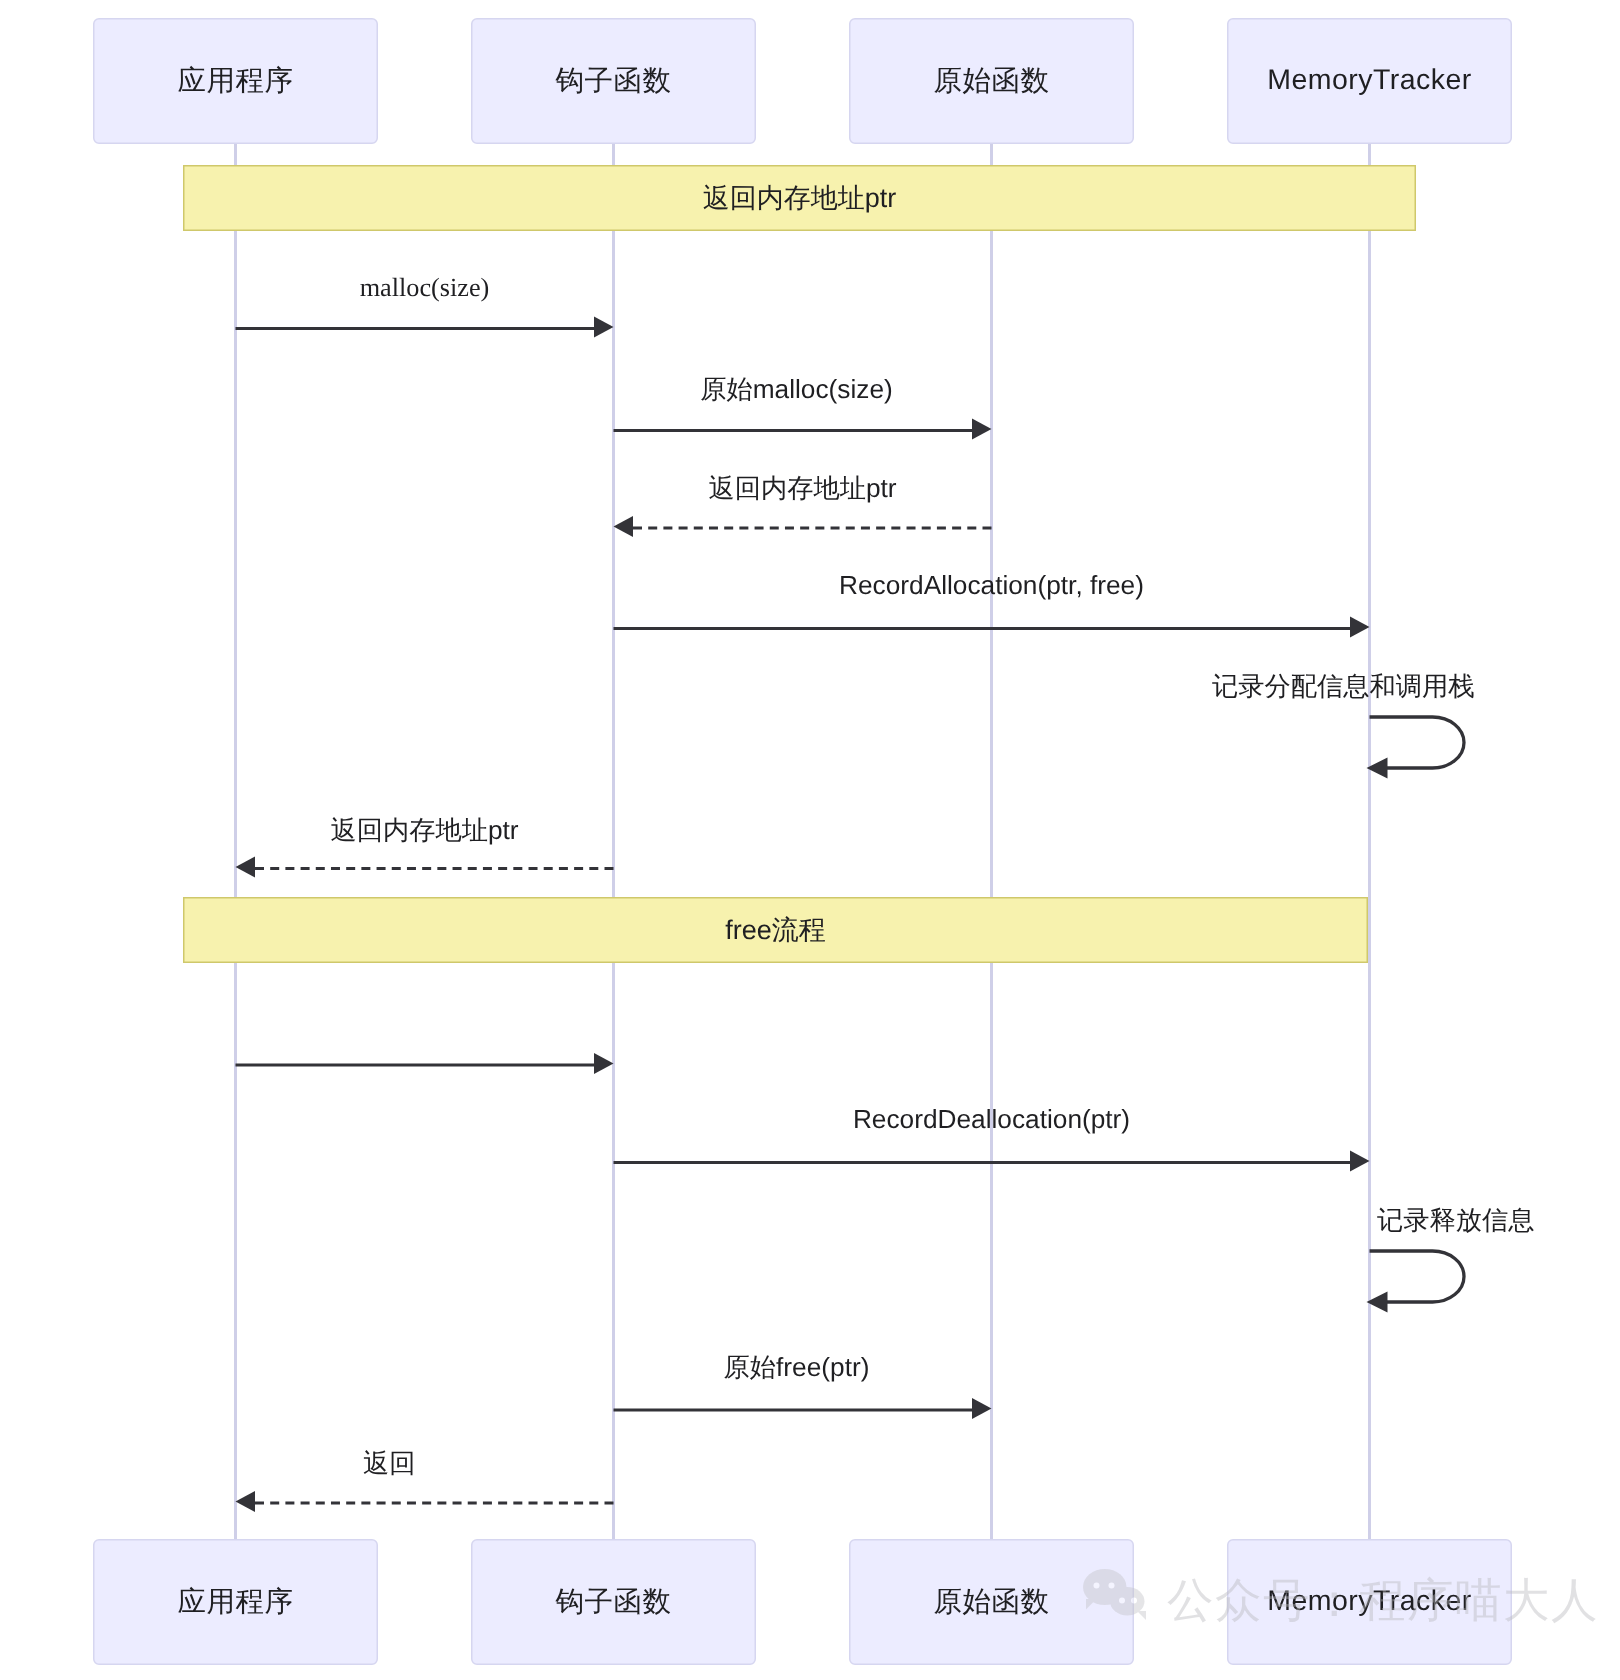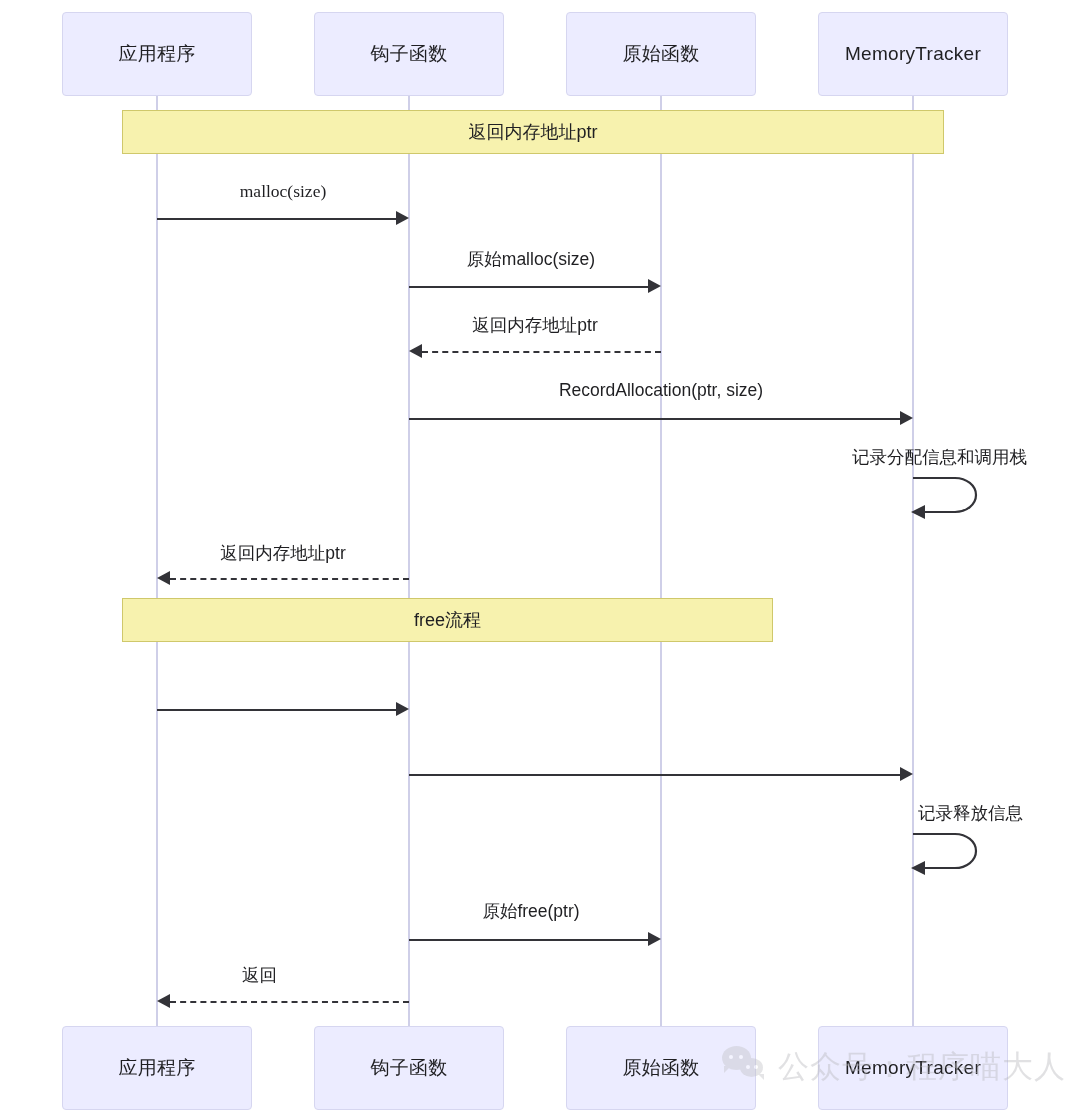--- a/index.html
+++ b/index.html
@@ -156,43 +156,44 @@
   <div class="arrow-head right" style="left:396px; top:211px;"></div>
 
   <div class="msg-label" style="left:409px; top:247px; width:244px;">原始malloc(size)</div>
   <div class="msg-line" style="left:409px; top:286px; width:239px;"></div>
   <div class="arrow-head right" style="left:648px; top:279px;"></div>
 
   <div class="msg-label" style="left:409px; top:313px; width:252px;">返回内存地址ptr</div>
   <div class="msg-line dashed" style="left:422px; top:351px; width:239px;"></div>
   <div class="arrow-head left" style="left:409px; top:344px;"></div>
 
-  <div class="msg-label" style="left:409px; top:380px; width:504px;">RecordAllocation(ptr, size)</div>
+  <div class="msg-label" style="left:409px; top:380px; width:504px;">RecordAllocation(ptr, free)</div>
   <div class="msg-line" style="left:409px; top:418px; width:491px;"></div>
   <div class="arrow-head right" style="left:900px; top:411px;"></div>
 
-  <div class="msg-label" style="left:808px; top:445px; width:220px; text-align:left;margin-left:44px;">记录分配信息和调用栈</div>
+  <div class="msg-label" style="left:808px; top:445px; width:220px; text-align:left;">记录分配信息和调用栈</div>
   <div class="self-loop" style="left:905px; top:472px;">
     <svg width="90" height="48" viewBox="0 0 90 48">
       <path d="M 8 6 L 50 6 A 21 17 0 0 1 50 40 L 18 40" fill="none" stroke="#333338" stroke-width="2.2"></path>
       <polygon points="20,33 20,47 6,40" fill="#333338"></polygon>
     </svg>
   </div>
 
   <div class="msg-label" style="left:157px; top:541px; width:252px;">返回内存地址ptr</div>
   <div class="msg-line dashed" style="left:170px; top:578px; width:239px;"></div>
   <div class="arrow-head left" style="left:157px; top:571px;"></div>
 
-  <div class="frag-banner" style="left:122px; top:598px; width:651px; height:44px;">
+  <div class="frag-banner" style="left:122px; top:598px; width:790px; height:44px;">
     <span>free流程</span>
   </div>
 
   <div class="msg-line" style="left:157px; top:709px; width:239px;"></div>
   <div class="arrow-head right" style="left:396px; top:702px;"></div>
 
+  <div class="msg-label" style="left:409px; top:736px; width:504px;">RecordDeallocation(ptr)</div>
   <div class="msg-line" style="left:409px; top:774px; width:491px;"></div>
   <div class="arrow-head right" style="left:900px; top:767px;"></div>
 
   <div class="msg-label" style="left:843px; top:801px; width:180px; text-align:right;">记录释放信息</div>
   <div class="self-loop" style="left:905px; top:828px;">
     <svg width="90" height="48" viewBox="0 0 90 48">
       <path d="M 8 6 L 50 6 A 21 17 0 0 1 50 40 L 18 40" fill="none" stroke="#333338" stroke-width="2.2"></path>
       <polygon points="20,33 20,47 6,40" fill="#333338"></polygon>
     </svg>
   </div>

